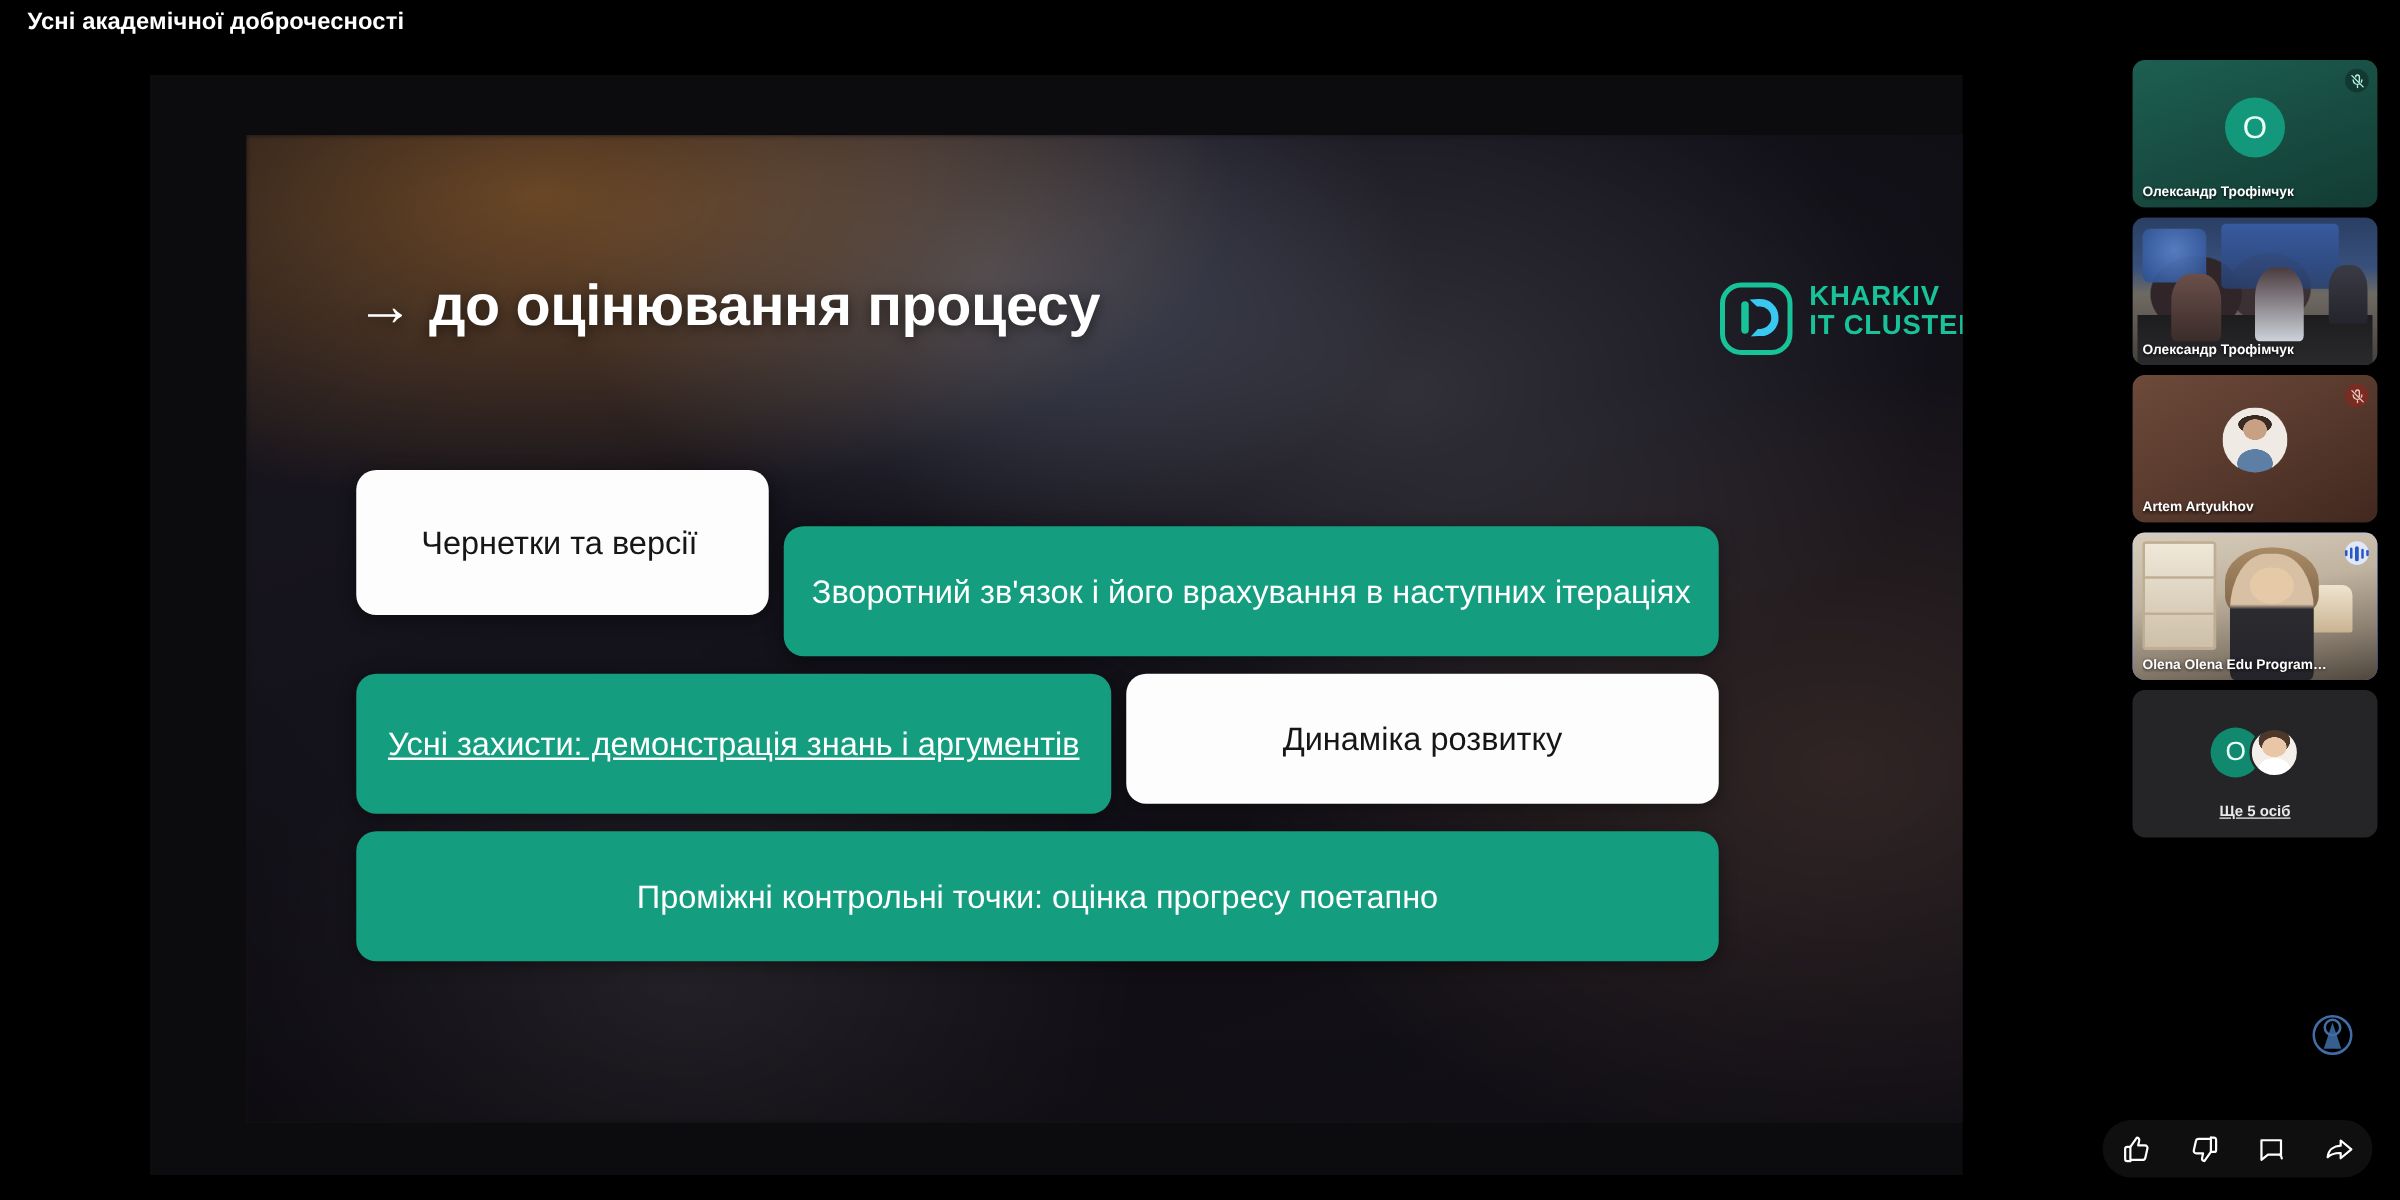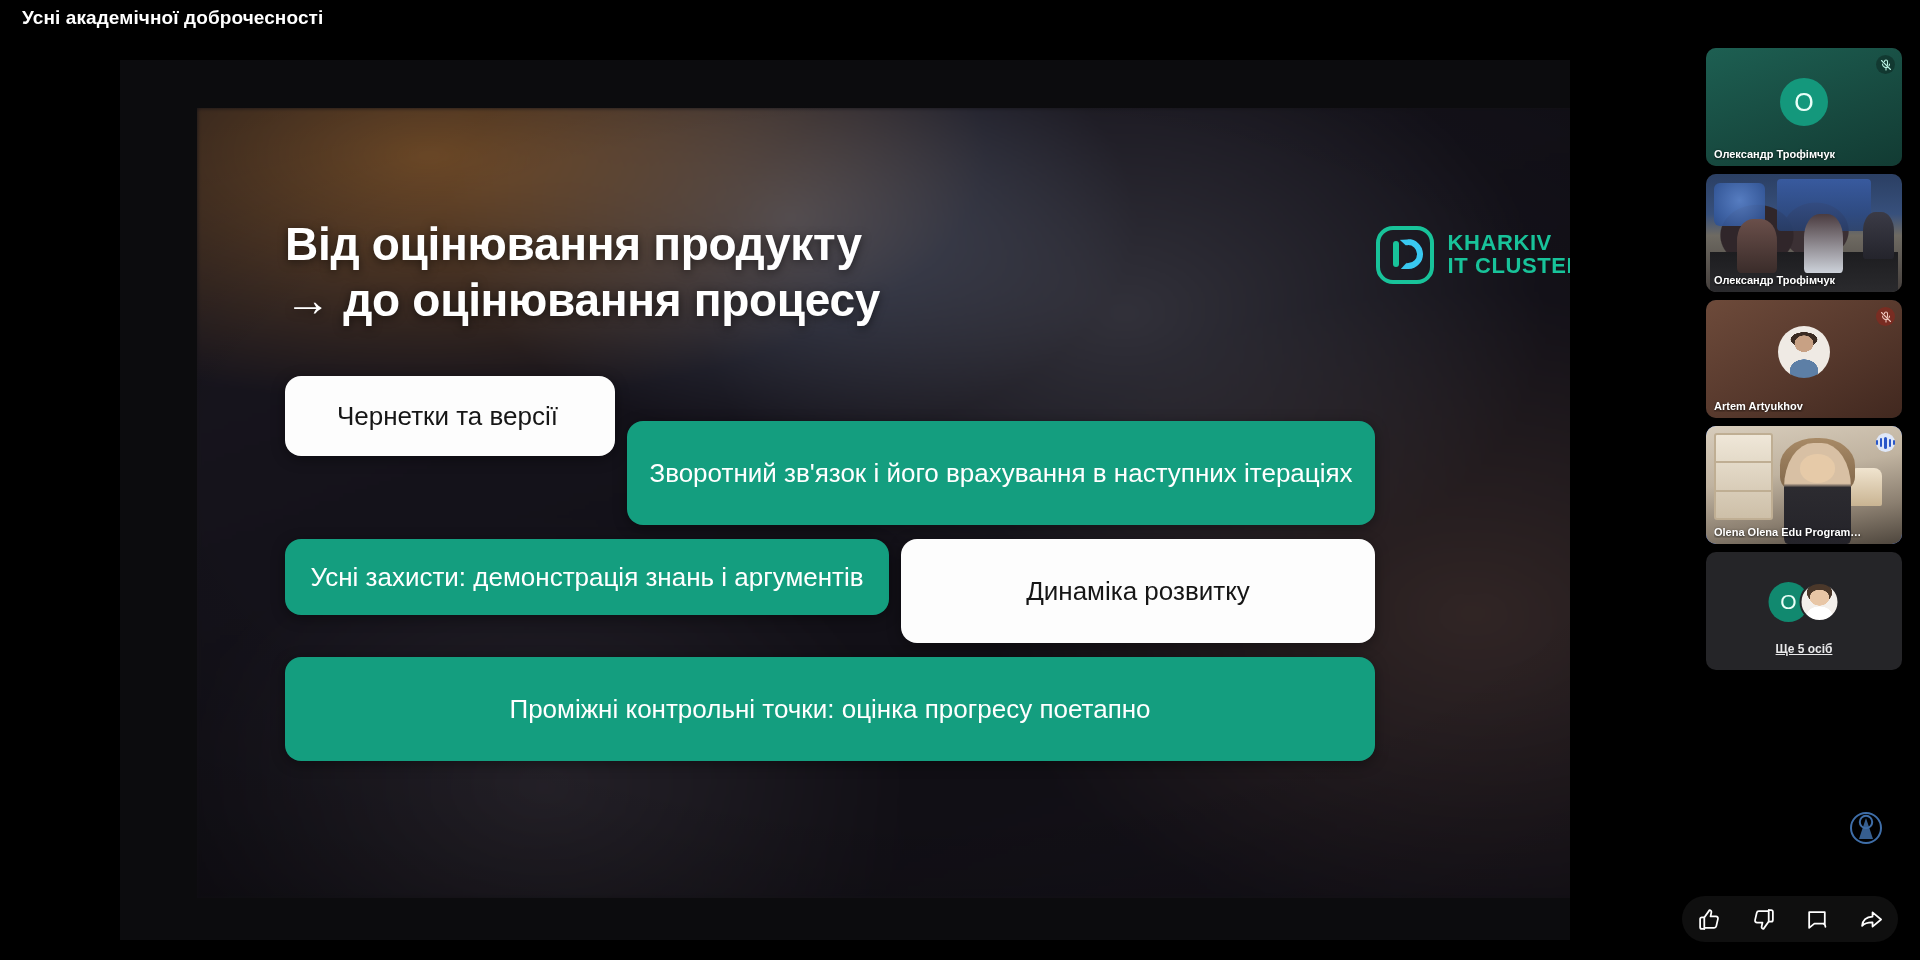--- a/index.html
+++ b/index.html
@@ -58,21 +58,21 @@
   .headline{
     position:absolute; left:88px; top:108px; width:800px;
     color:#fff; font-size:46px; font-weight:bold; line-height:1.22;
     letter-spacing:-.3px; text-shadow:0 2px 10px rgba(0,0,0,.55);
   }
   .headline .l2{ display:block; }
 
   
   .logo{
     position:absolute; right:64px; top:118px;
-    display:flex; align-items:center; gap:13px;
+    display:flex; gap:13px;
   }
   .logo .mark{
     width:58px; height:58px; border-radius:17px;
     border:4px solid #18c39a; position:relative;
   }
   .logo .mark .bar{
     position:absolute; left:13px; top:11px; width:6px; height:26px;
     background:#18c39a; border-radius:3px;
   }
   .logo .mark .c{
@@ -91,23 +91,23 @@
   .boxes{ position:absolute; left:88px; top:268px; width:1090px; }
   .row{ display:flex; gap:12px; margin-bottom:14px; }
   .box{
     border-radius:16px;
     display:flex; align-items:center; justify-content:center; text-align:center;
     font-size:26px; line-height:1.26; padding:10px 22px;
     box-shadow:0 3px 14px rgba(0,0,0,.38);
   }
   .box.white{ background:#fdfdfd; color:#161616; }
   .box.teal{ background:#149e7f; color:#ffffff; }
-  .r1 .b1{ width:330px; height:80px;padding-left:17px; }
+  .r1 .b1{ width:330px; height:116px;padding-left:17px; }
   .r1 .b2{ flex:1; height:104px;margin-top:45px; }
-  .r2 .b1{ width:604px; height:76px; }
+  .r2 .b1{ width:604px; height:112px;text-decoration:underline; }
   .r2 .b2{ flex:1; height:104px; }
   .r3 .b1{ width:100%; height:104px; }
   .r4 .b1{ width:100%; height:104px; }
 
   
   .rail{
     position:absolute; right:18px; top:12px; width:196px;
   }
   .tile{
     position:relative; width:196px; height:118px; border-radius:10px;
@@ -263,21 +263,20 @@
   <div class="gutter-r"></div>
 
   <div class="share-frame">
     <div class="slide">
       <div class="bg"></div>
       <div class="vignette"></div>
 
       <div class="inner">
 
         <div class="headline">
-          <span class="l1">Від оцінювання продукту</span>
           <span class="l2">→ до оцінювання процесу</span>
         </div>
 
         <div class="logo">
           <div class="mark">
             <span class="bar"></span>
             <span class="c"></span>
           </div>
           <div class="words">
             <span class="w1">KHARKIV</span>

